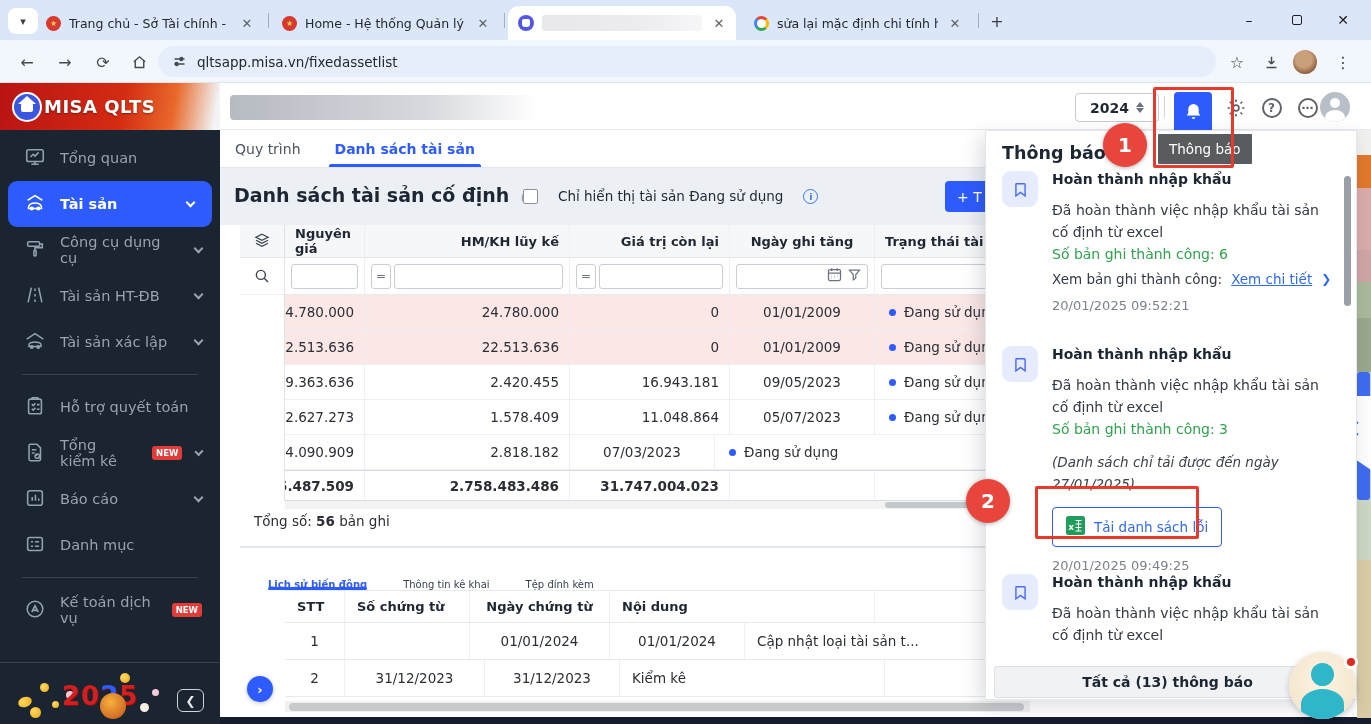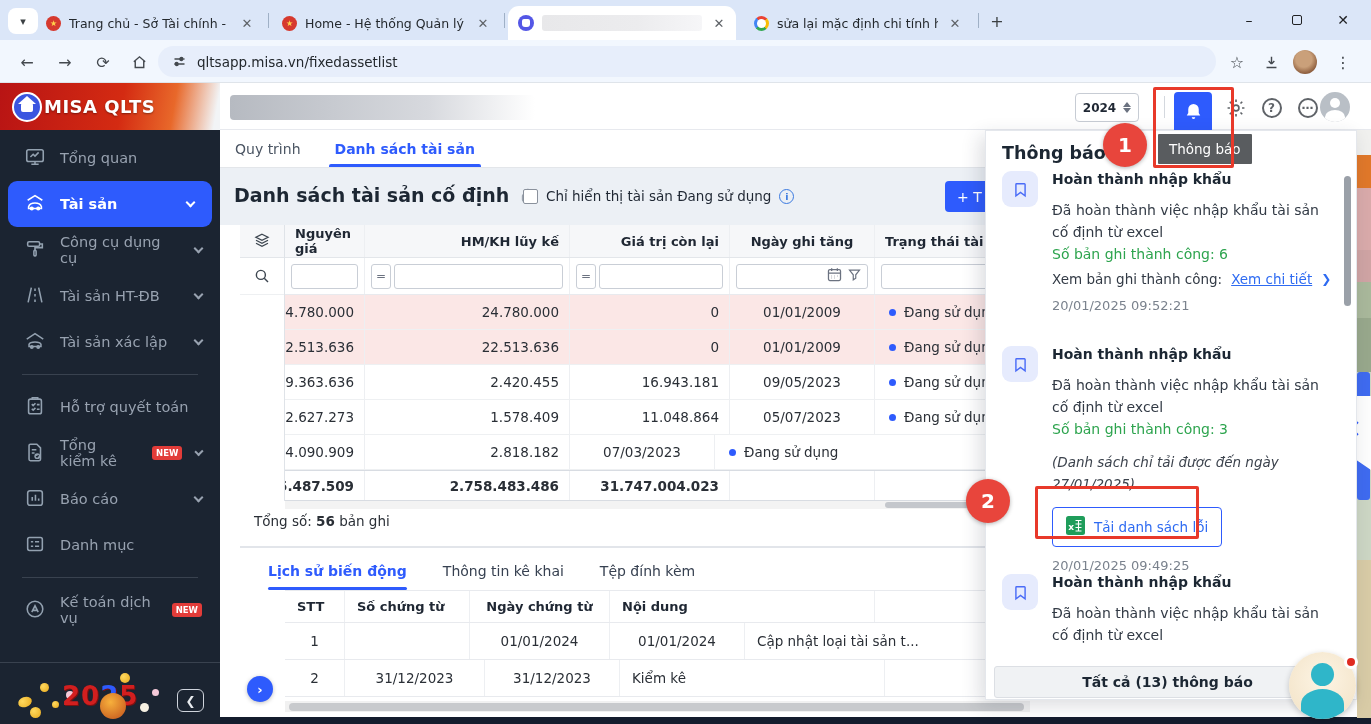--- a/index.html
+++ b/index.html
@@ -58,22 +58,22 @@
   .bloom { position:absolute; border-radius:50%; background:#f4c9d8; }
   .year-deco { position:absolute; left:62px; top:18px; font-size:26px; font-weight:800; color:#d21f1f;
     text-shadow:1px 1px 0 #7e1010; letter-spacing:1px; }
   .collapse-btn { position:absolute; right:16px; bottom:12px; width:27px; height:23px; border:1.5px solid #cfd4dc; border-radius:6px;
     color:#e8ebef; font-size:12px; display:flex; align-items:center; justify-content:center; }
 
   
   .app-header { position:absolute; left:220px; top:83px; width:1151px; height:47px; background:#fff; border-bottom:1px solid #e7e9ee; }
   .hdr-blur { position:absolute; left:10px; top:12px; width:305px; height:25px; border-radius:4px;
     background:linear-gradient(90deg,#b6bac1,#d7d9de 65%,rgba(255,255,255,0)); }
-  .year-box { position:absolute; left:855px; top:10px; width:64px; height:29px; border:1px solid #c7ccd4; border-radius:4px;
-    display:flex; align-items:center; justify-content:center; gap:7px; font-size:12px; font-weight:bold; color:#1f2733; background:#fff; }
+  .year-box { position:absolute; left:855px; top:10px; width:84px; height:29px; border:1px solid #c7ccd4; border-radius:4px;
+    display:flex; align-items:center; justify-content:center; gap:7px; font-size:14px; font-weight:bold; color:#1f2733; background:#fff; }
   .spin { display:flex; flex-direction:column; gap:1px; }
   .spin i { width:0; height:0; border-left:4px solid transparent; border-right:4px solid transparent; }
   .spin .up { border-bottom:5px solid #6b7280; }
   .spin .dn { border-top:5px solid #6b7280; }
   .hdr-sep { position:absolute; left:944px; top:13px; width:1px; height:22px; background:#d4d8de; }
   .bell-btn { position:absolute; left:954px; top:9px; width:38px; height:38px; background:#2e5bfd; border-radius:4px 4px 0 0;
     display:flex; align-items:center; justify-content:center; }
   .hicon { position:absolute; top:11px; width:27px; height:27px; display:flex; align-items:center; justify-content:center; color:#5f6368; }
   .circle-q { width:20px; height:20px; border:2px solid #5f6368; border-radius:50%; font-size:12px; font-weight:bold;
     display:flex; align-items:center; justify-content:center; }
@@ -83,21 +83,21 @@
 
   
   .main-tabs { position:absolute; left:220px; top:130px; width:1151px; height:38px; background:#fff; border-bottom:1px solid #e3e6ea;
     display:flex; align-items:stretch; gap:34px; padding-left:15px; }
   .mtab { display:flex; align-items:center; font-size:14px; color:#4b5563; position:relative; }
   .mtab.active { color:#2e5bfd; font-weight:bold; }
   .mtab.active::after { content:""; position:absolute; left:-6px; right:-6px; bottom:0; height:3px; background:#2e5bfd; border-radius:2px 2px 0 0; }
 
   .main-toolbar { position:absolute; left:220px; top:168px; width:1151px; height:57px; background:#ecf0f5; }
   .page-title { position:absolute; left:14px; top:16px; font-size:19px; font-weight:bold; color:#1d2733; display:flex; align-items:center; gap:10px; }
-  .chk-group { position:absolute; left:303px; top:20px; display:flex; align-items:center; gap:8px; font-size:13.5px; color:#1f2733; }
+  .chk-group { position:absolute; left:303px; top:20px; display:flex; align-items:center; gap:20px; font-size:13.5px; color:#1f2733; }
   .chkbox { width:15px; height:15px; border:1.5px solid #8a919c; border-radius:2px; background:#fff; }
   .info-ic { width:15px; height:15px; border:1.5px solid #3b7ae0; border-radius:50%; color:#3b7ae0; font-size:9.5px; font-weight:bold;
     display:flex; align-items:center; justify-content:center; font-style:normal; }
   .add-btn { position:absolute; left:725px; top:13px; height:31px; width:70px; background:#2e5bfd; color:#fff; border-radius:4px;
     font-size:14px; display:flex; align-items:center; padding-left:12px; gap:6px; }
 
   
   .table-wrap { position:absolute; left:240px; top:225px; width:893px; }
   .rail { position:absolute; left:0; top:0; width:45px; height:276px; border-right:1px solid #dfe3e8; background:#fff; }
   .rail .rail-head { height:33px; background:#f6f7f9; border-bottom:1px solid #e3e6ea; display:flex; align-items:center; justify-content:center; }
@@ -117,21 +117,21 @@
   .f-eq { width:20px; height:25px; border:1px solid #c9ced6; border-radius:3px; margin-right:3px; color:#6b7280; font-size:12px;
     display:flex; align-items:center; justify-content:center; flex:none; }
   .hscroll { position:relative; height:8px; background:#f3f3f3; margin-left:45px; }
   .hscroll .thumb { position:absolute; left:600px; width:248px; top:1px; height:6px; background:#c4c7cc; border-radius:3px; }
 
   .rec-count { position:absolute; left:254px; top:513px; font-size:13.5px; color:#2a2f36; }
   .main-div { position:absolute; left:240px; top:546px; width:1131px; height:2px; background:#e2e5ea; }
 
   
   .detail-tabs { position:absolute; left:268px; top:552px; height:38px; display:flex; gap:36px; }
-  .dtab { display:flex; align-items:center; font-size:14px; color:#374151; position:relative; }
+  .dtab { display:flex; align-items:flex-end; font-size:10px; color:#374151; position:relative; }
   .dtab.active { color:#2e5bfd; font-weight:bold; }
   .dtab.active::after { content:""; position:absolute; left:0; right:0; bottom:0; height:3px; background:#2e5bfd; border-radius:2px; }
   .htable { position:absolute; left:285px; top:590px; width:845px; border-top:1px solid #e8eaee; }
   .h-row { display:flex; height:37px; border-bottom:1px solid #e8eaee; font-size:13.5px; color:#2a2f36; align-items:center; background:#fff; }
   .h-head { height:32px; font-weight:bold; font-size:13px; color:#1f2733; }
   .hc1{width:60px;} .hc2{width:125px;} .hc3{width:140px;} .hc4{width:135px;} .hc5{width:265px;} .hc6{flex:1;}
   .hcell { height:100%; display:flex; align-items:center; padding:0 12px; border-right:1px solid #edeff2; overflow:hidden; white-space:nowrap; }
   .hlink { color:#2e6bf2; }
   .expand-circle { position:absolute; left:247px; top:676px; width:26px; height:26px; border-radius:50%; background:#2e5bfd;
     color:#fff; display:flex; align-items:center; justify-content:center; font-size:13px; font-weight:bold; box-shadow:0 1px 4px rgba(0,0,0,.25); }

